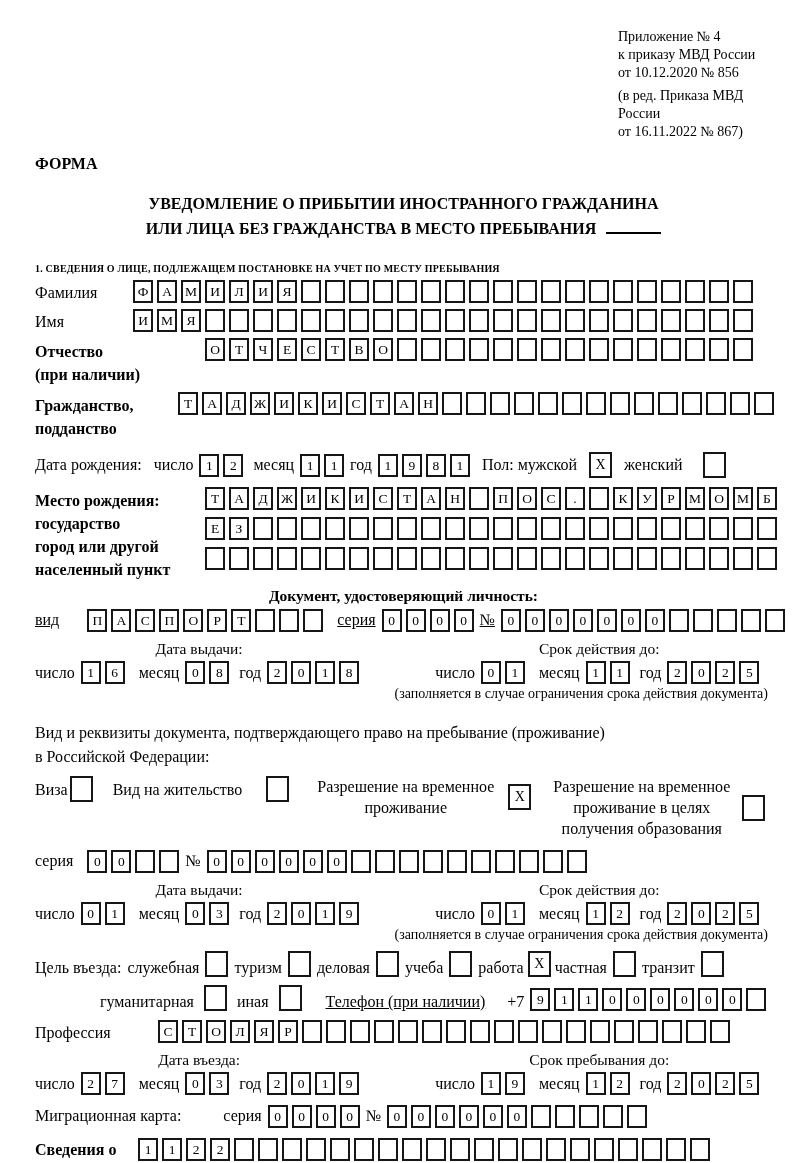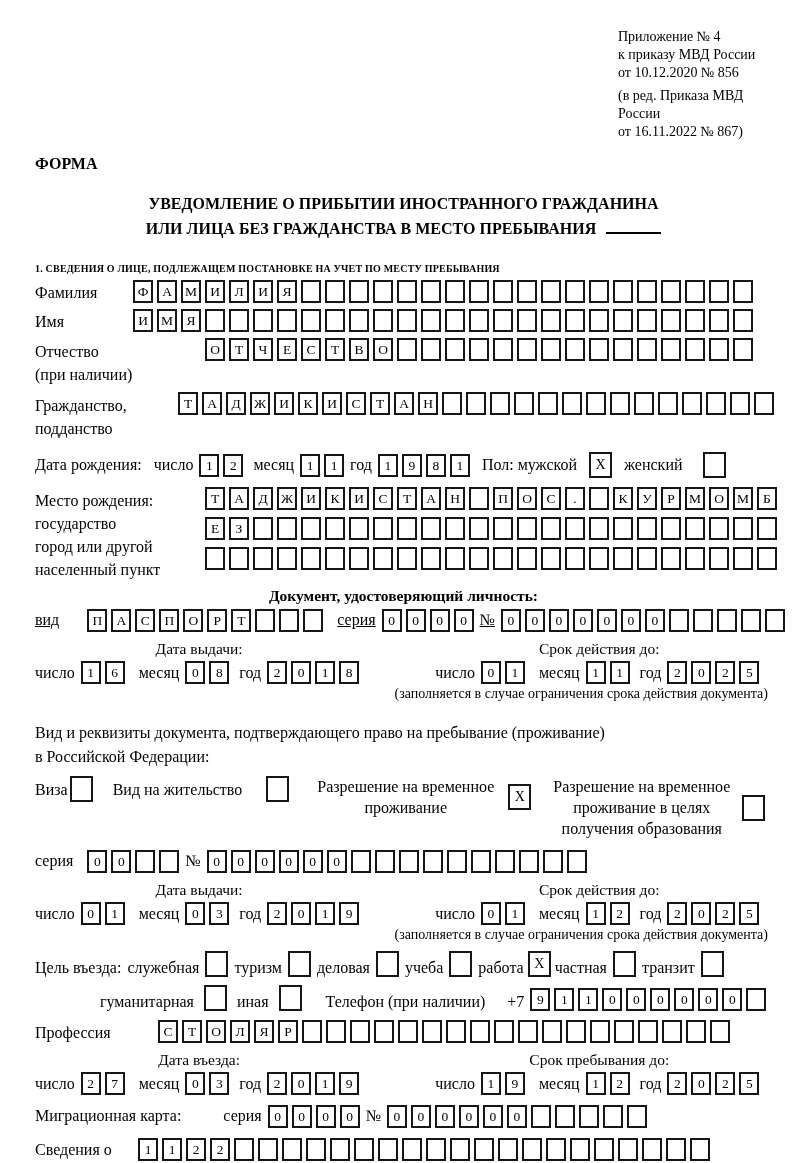--- a/index.html
+++ b/index.html
@@ -46,21 +46,21 @@
   .opt{display:flex;align-items:center;}
   .opt-label-multi{white-space:pre-line;text-align:center;line-height:21px;}
   .mt2{margin-top:2px;}
 
   
   .purpose-row{display:flex;align-items:flex-end;margin-top:8px;flex-wrap:nowrap;}
   .purpose-row .plbl{margin-right:2px;}
   .indent65{margin-left:65px;}
 
   
-  .ml-lines div{line-height:23px;}
+  .ml-lines div{line-height:23px;font-weight:bold;}
 </style>
 </head>
 <body>
 
 <div class="page">
 
   <div class="ref-block">
     <div>Приложение № 4</div>
     <div>к приказу МВД России</div>
     <div>от 10.12.2020 № 856</div>
@@ -242,21 +242,21 @@
     <span class="checkbox"></span>
     <span>транзит</span>
     <span class="checkbox"></span>
   </div>
 
   <div class="purpose-row indent65">
     <span>гуманитарная</span>
     <span class="checkbox" style="margin:0 10px;"></span>
     <span>иная</span>
     <span class="checkbox" style="margin:0 10px;"></span>
-    <span style="margin-left:14px;">Телефон (при наличии)</span>
+    <span style="margin-left:14px;text-decoration:underline;">Телефон (при наличии)</span>
     <span style="margin-left:22px;margin-right:6px;">+7</span>
     <span class="cells"><span class="cell">9</span><span class="cell">1</span><span class="cell">1</span><span class="cell">0</span><span class="cell">0</span><span class="cell">0</span><span class="cell">0</span><span class="cell">0</span><span class="cell">0</span><span class="cell"></span></span>
   </div>
 
   <div class="frow" style="margin-top:9px;">
     <div class="flabel w123">Профессия</div>
     <div class="cells"><span class="cell">С</span><span class="cell">Т</span><span class="cell">О</span><span class="cell">Л</span><span class="cell">Я</span><span class="cell">Р</span><span class="cell"></span><span class="cell"></span><span class="cell"></span><span class="cell"></span><span class="cell"></span><span class="cell"></span><span class="cell"></span><span class="cell"></span><span class="cell"></span><span class="cell"></span><span class="cell"></span><span class="cell"></span><span class="cell"></span><span class="cell"></span><span class="cell"></span><span class="cell"></span><span class="cell"></span><span class="cell"></span></div>
   </div>
 
   <div class="dates-row">

